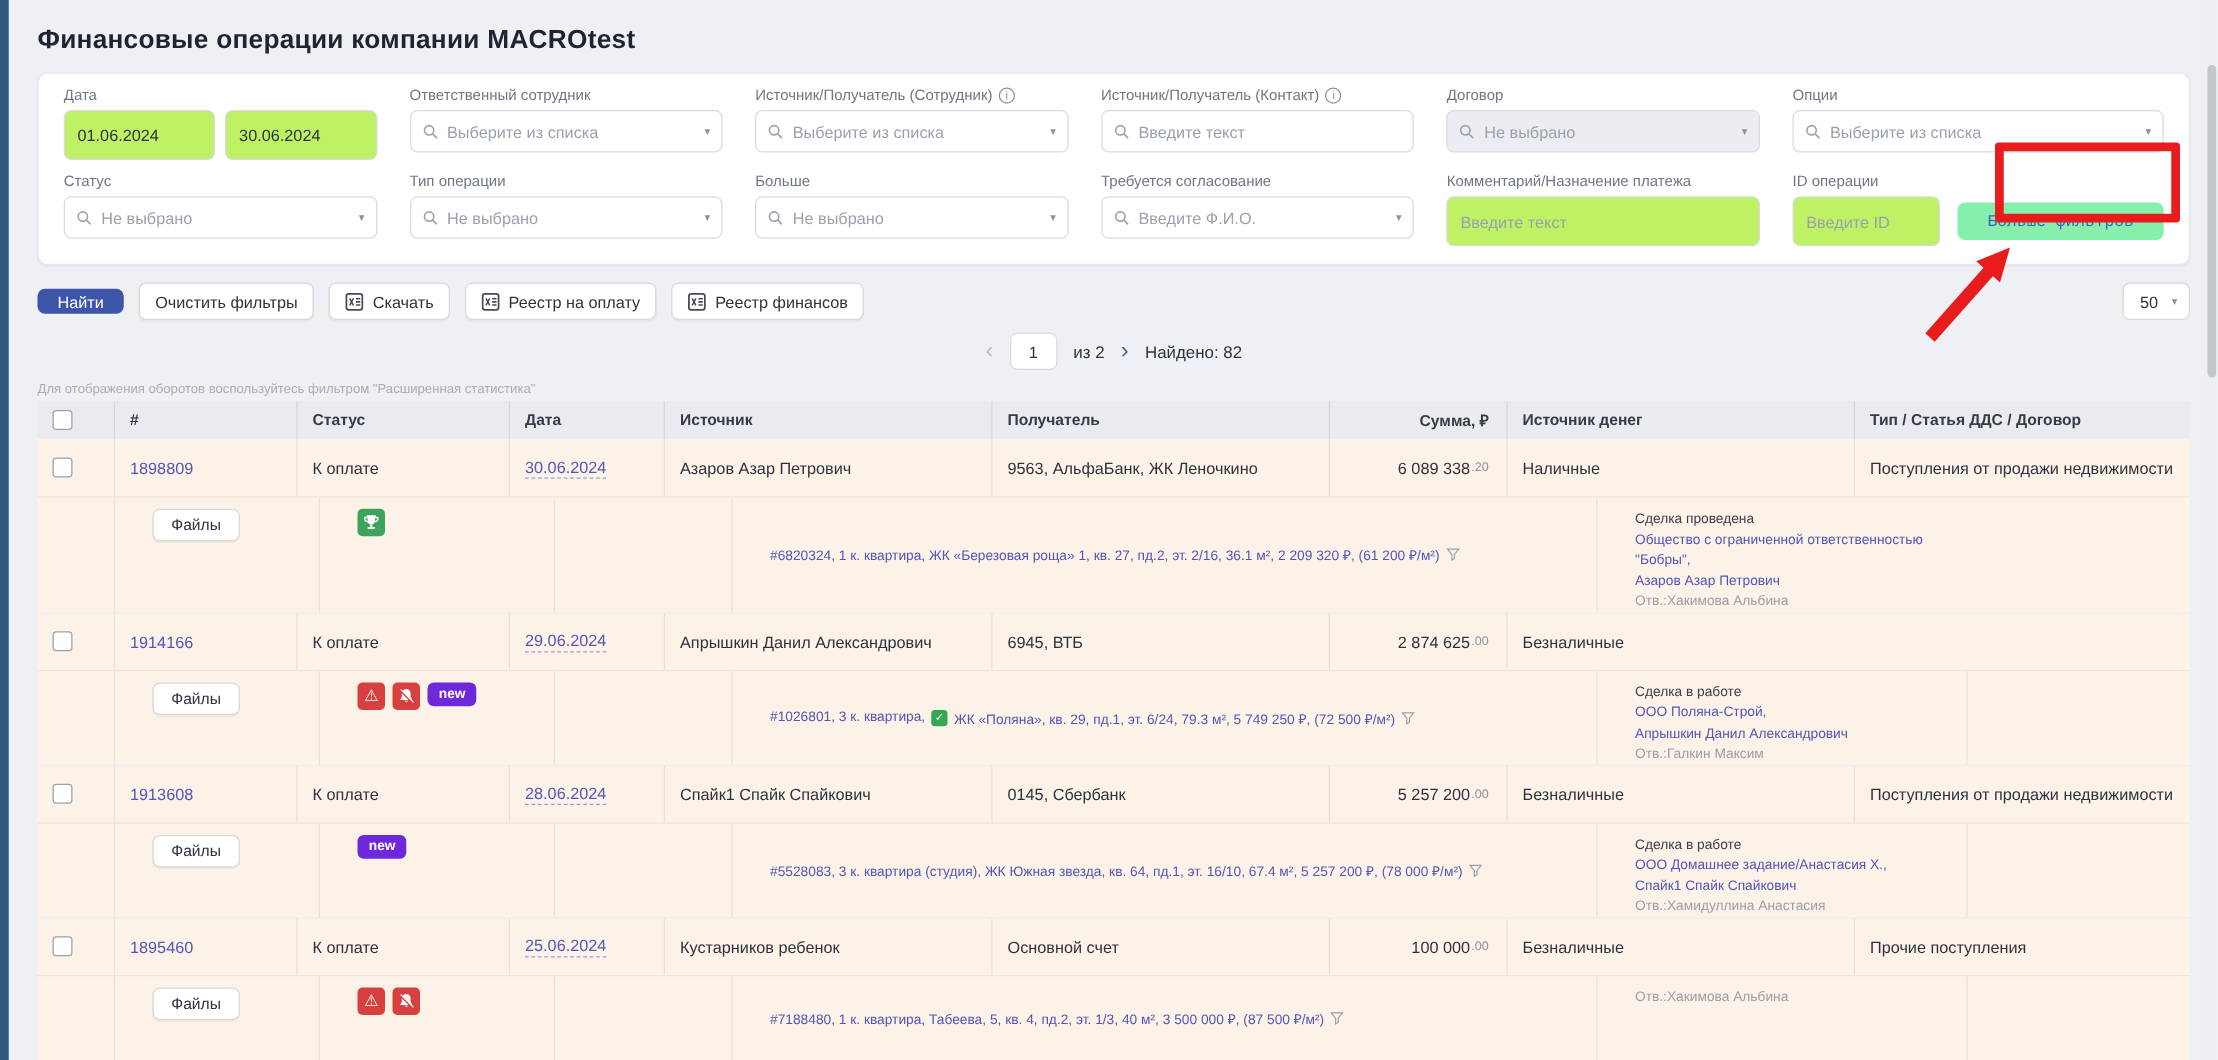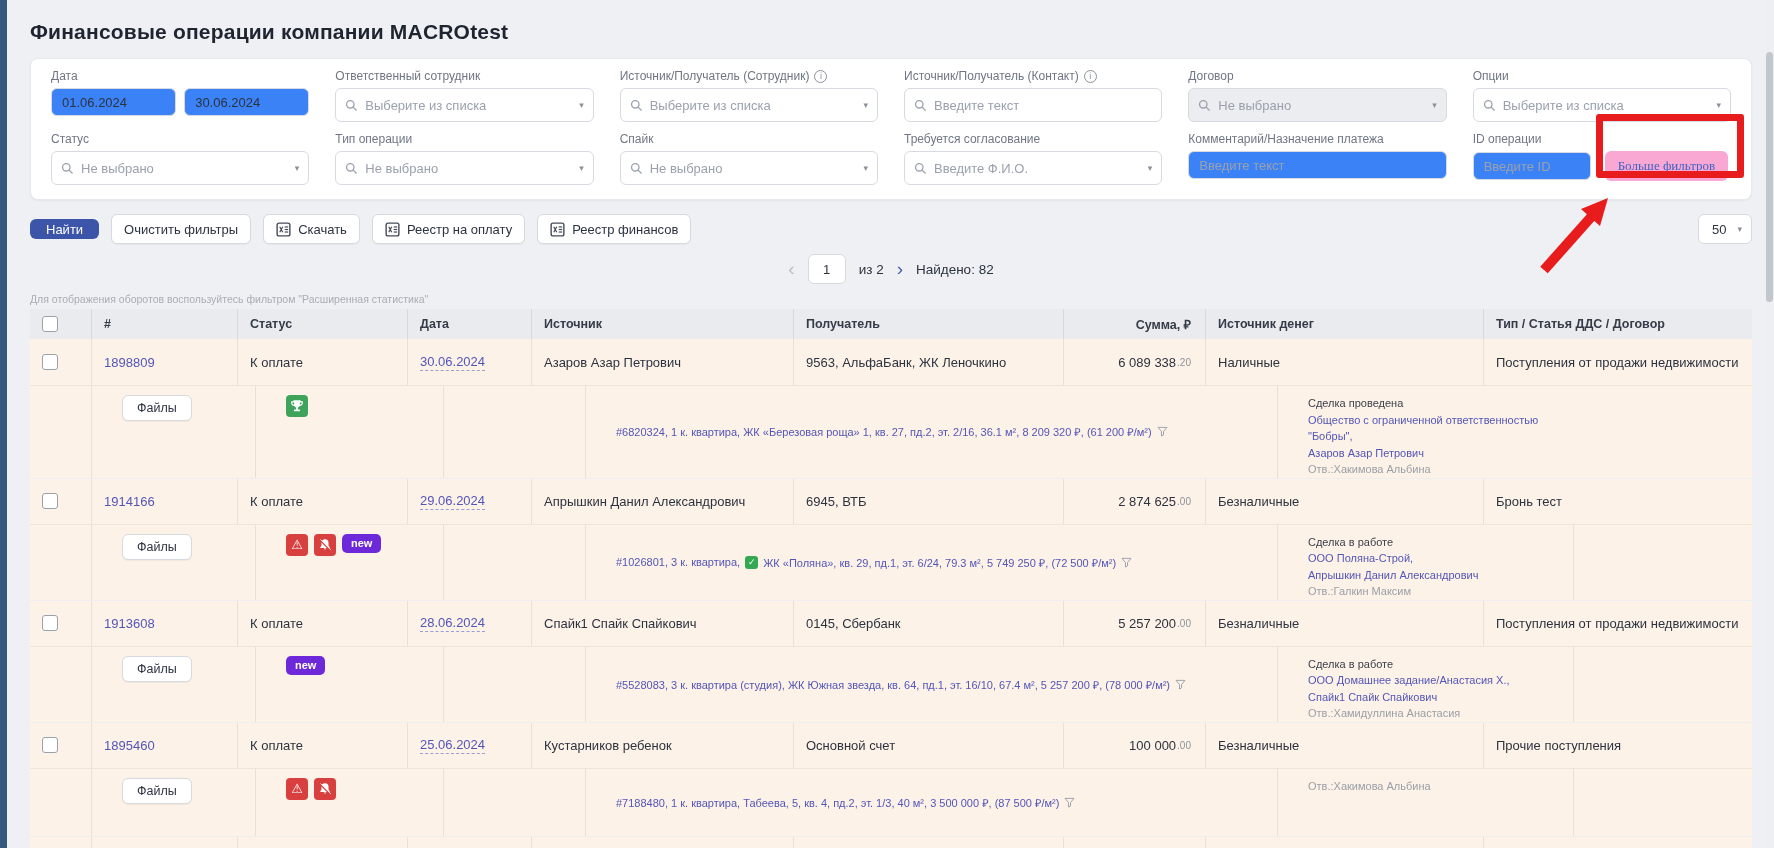--- a/index.html
+++ b/index.html
@@ -13,31 +13,31 @@
   
   .filter-panel{background:#fff;border:1px solid #e7e9ee;border-radius:8px;
     box-shadow:0 1px 2px rgba(16,24,40,.05);padding:10px 20px 14px;
     display:grid;grid-template-columns:repeat(6,1fr);column-gap:26px;row-gap:10px;}
   .field-label{font-size:12px;color:#6f7684;margin-bottom:5px;display:flex;align-items:center;gap:5px;white-space:nowrap;}
   .ctrl{height:28px;border:1px solid #d7dae0;border-radius:6px;background:#fff;
     display:flex;align-items:center;padding:16px 9px;gap:7px;font-size:13px;cursor:pointer;}
   .ctrl .ph{color:#9aa1ad;flex:1;white-space:nowrap;overflow:hidden;}
   .ctrl.disabled{background:#ebedf0;}
   .chev{color:#8b919c;font-size:9px;line-height:1;}
-  input.txt{height:28px;border:1px solid #d7dae0;border-radius:6px;padding:0 10px;font-size:13px;
-    color:#2c3340;width:100%;font-family:inherit;background:#3b82f6;}
+  input.txt{height:40px;border:1px solid #d7dae0;border-radius:6px;padding:0 10px;font-size:13px;
+    color:#2c3340;width:100%;font-family:inherit;background:#bef264;}
   input.txt::placeholder{color:#9aa1ad;}
   .date-pair{display:flex;gap:8px;}
   .date-pair input{width:50%;}
   .info-ico{width:13px;height:13px;border:1px solid #8b919c;border-radius:50%;font-size:9px;color:#8b919c;
     display:inline-flex;align-items:center;justify-content:center;flex:none;}
   .idrow{display:flex;gap:14px;align-items:center;}
   .id-input{width:118px;flex:0 0 118px;}
-  .more-btn{height:30px;padding:0 13px;background:#f9a8d4;color:#3f62c4;border:none;border-radius:6px;
-    font-size:13px;font-family:Liberation Serif, serif;white-space:nowrap;cursor:pointer;}
+  .more-btn{height:30px;padding:0 24px;background:#86efac;color:#3f62c4;border:none;border-radius:6px;
+    font-size:13px;font-family:Liberation Mono, monospace;white-space:nowrap;cursor:pointer;}
 
   
   .ann-rect{position:absolute;left:1596px;top:114px;width:148px;height:64px;border:7px solid #e81c1c;
     border-radius:3px;z-index:9;pointer-events:none;}
   .ann-arrow{position:absolute;left:1536px;top:190px;z-index:9;pointer-events:none;}
 
   
   .actions{display:flex;align-items:center;gap:12px;margin-top:14px;}
   .btn-primary{background:#3d55a8;color:#fff;border:none;border-radius:6px;height:20px;padding:0 16px;
     font-size:13px;font-family:inherit;cursor:pointer;}
@@ -189,21 +189,21 @@
       <div class="ctrl">
         <svg width="13" height="13" viewBox="0 0 16 16">
             <circle cx="6.5" cy="6.5" r="4.6" fill="none" stroke="#9aa1ad" stroke-width="1.6"></circle>
             <line x1="10" y1="10" x2="14.2" y2="14.2" stroke="#9aa1ad" stroke-width="1.6"></line>
           </svg>
         <span class="ph">Не выбрано</span>
         <span class="chev">▾</span>
       </div>
     </div>
     <div>
-      <div class="field-label">Спайк</div>
+      <div class="field-label">Больше</div>
       <div class="ctrl">
         <svg width="13" height="13" viewBox="0 0 16 16">
             <circle cx="6.5" cy="6.5" r="4.6" fill="none" stroke="#9aa1ad" stroke-width="1.6"></circle>
             <line x1="10" y1="10" x2="14.2" y2="14.2" stroke="#9aa1ad" stroke-width="1.6"></line>
           </svg>
         <span class="ph">Не выбрано</span>
         <span class="chev">▾</span>
       </div>
     </div>
     <div>
@@ -323,21 +323,21 @@
         <div class="cell icons">
           <span class="ico green">
               <svg width="14" height="14" viewBox="0 0 24 24" fill="#fff">
                 <path d="M6 2h12v2h4v3c0 2.8-2.2 5-5 5h-.4a6 6 0 0 1-3.1 2.7V18H17v3H7v-3h3.5v-3.3A6 6 0 0 1 7.4 12H7c-2.8 0-5-2.2-5-5V4h4V2zm-2 4v1c0 1.7 1.3 3 3 3V6H4zm16 0h-3v4c1.7 0 3-1.3 3-3V6z"></path>
               </svg>
             </span>
         </div>
         <div class="cell"></div>
         <div class="cell c-deal">
           <span class="deal-link">
-              <span>#6820324, 1 к. квартира, ЖК «Березовая роща» 1, кв. 27, пд.2, эт. 2/16, 36.1 м², 8 209 320 ₽, (61 200 ₽/м²)</span>
+              <span>#6820324, 1 к. квартира, ЖК «Березовая роща» 1, кв. 27, пд.2, эт. 2/16, 36.1 м², 2 209 320 ₽, (61 200 ₽/м²)</span>
               <svg width="11" height="11" viewBox="0 0 16 16">
                 <path d="M1.5 2h13l-5 6v5l-3 1.6V8z" fill="none" stroke="#9aa1ad" stroke-width="1.4"></path>
               </svg>
             </span>
         </div>
         <div class="cell c-info">
           <div class="deal-status">Сделка проведена</div>
           <span class="ilink">Общество с ограниченной ответственностью "Бобры",</span>
           <span class="ilink">Азаров Азар Петрович</span>
           <div class="resp">Отв.:Хакимова Альбина</div>
@@ -357,21 +357,20 @@
         <div class="cell">
             <span class="date-link">29.06.2024</span>
           </div>
         <div class="cell">Апрышкин Данил Александрович</div>
         <div class="cell">6945, ВТБ</div>
         <div class="cell c-amt">
             <span>2 874 625</span>
             <span class="cents">.00</span>
           </div>
         <div class="cell">Безналичные</div>
-        <div class="cell">Бронь тест</div>
       </div>
       <div class="trow sub">
         <div class="cell"></div>
         <div class="cell">
             <button class="files-btn">Файлы</button>
           </div>
         <div class="cell icons">
           <span class="ico red">⚠</span>
           <span class="ico red">
               <svg width="14" height="14" viewBox="0 0 24 24">

